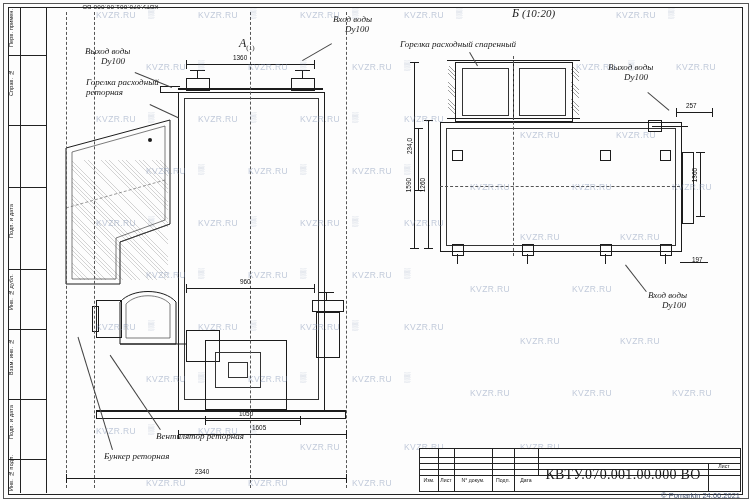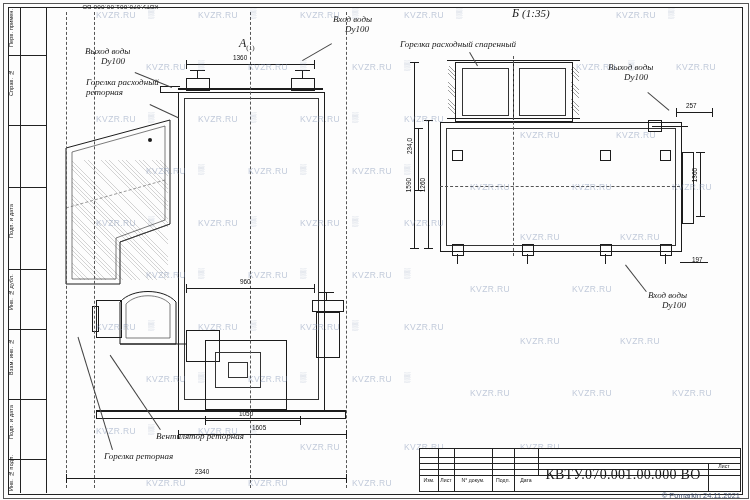--- a/index.html
+++ b/index.html
@@ -184,26 +184,26 @@
 
   <div class="lab" style="left:86px;top:77px">
     <span>Горелка расходный</span><br>
     <span>реторная</span>
   </div>
   <div class="leader" style="left:150px;top:104px;width:32px;transform:rotate(25deg)"></div>
 
   <div class="lab" style="left:156px;top:431px">Вентилятор реторная</div>
   <div class="leader" style="left:160px;top:430px;width:90px;transform:rotate(-124deg)"></div>
 
-  <div class="lab" style="left:104px;top:451px">Горелка реторная</div>
+  <div class="lab" style="left:104px;top:451px">Бункер реторная</div>
   <div class="leader" style="left:112px;top:450px;width:118px;transform:rotate(-107deg)"></div>
 
   <div class="viewname" style="left:512px;top:6px">
     <span>Б</span><sub></sub>
-    <span style="font-size:11px">(1:35)</span>
+    <span style="font-size:11px">(10:20)</span>
   </div>
 
   <div class="box" style="left:440px;top:122px;width:240px;height:128px"></div>
   <div class="box2" style="left:446px;top:128px;width:228px;height:116px"></div>
 
   <div class="box" style="left:455px;top:62px;width:116px;height:58px"></div>
   <div class="ln v" style="left:513px;top:62px;height:58px"></div>
   <div class="box2" style="left:462px;top:68px;width:45px;height:46px"></div>
   <div class="box2" style="left:519px;top:68px;width:45px;height:46px"></div>
   <div class="hatch" style="left:448px;top:66px;width:8px;height:50px;opacity:.45"></div>
@@ -383,14 +383,14 @@
     <div class="tb-lbl" style="left:0;top:28px;width:18px">Изм.</div>
     <div class="tb-lbl" style="left:18px;top:28px;width:16px">Лист</div>
     <div class="tb-lbl" style="left:34px;top:28px;width:38px">N° докум.</div>
     <div class="tb-lbl" style="left:72px;top:28px;width:22px">Подп.</div>
     <div class="tb-lbl" style="left:94px;top:28px;width:24px">Дата</div>
 
     <div class="tb-code">КВТУ.070.001.00.000  ВО</div>
     <div class="tb-sheet">Лист</div>
   </div>
 
-  <div class="corner-wm">© Pomarkin 24.11.2021</div>
+  <div class="corner-wm">© Pomarkin 24.06.2021</div>
 </div>
 
 </body></html>

